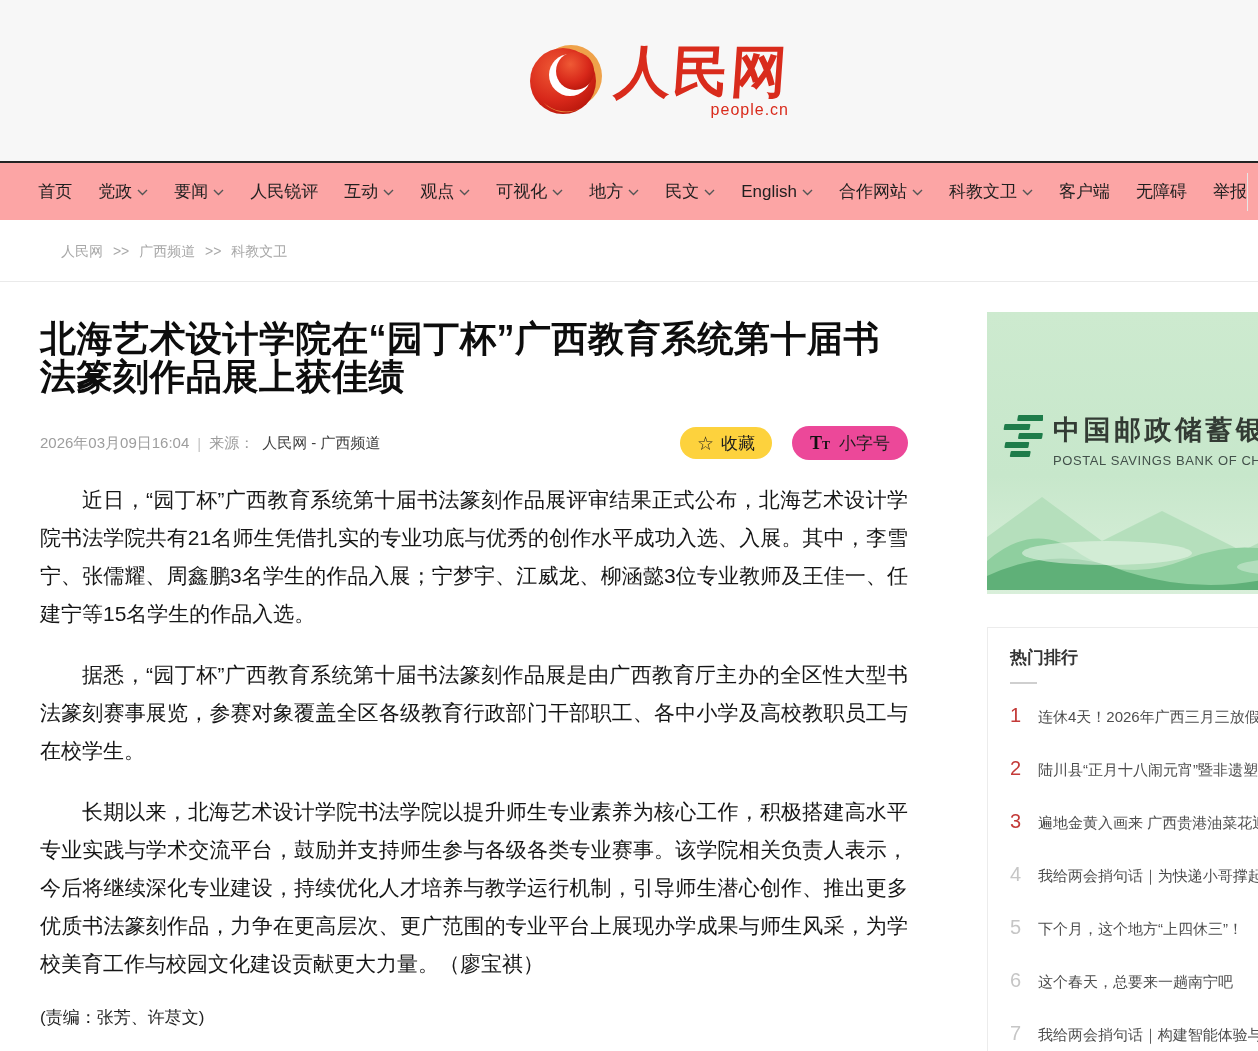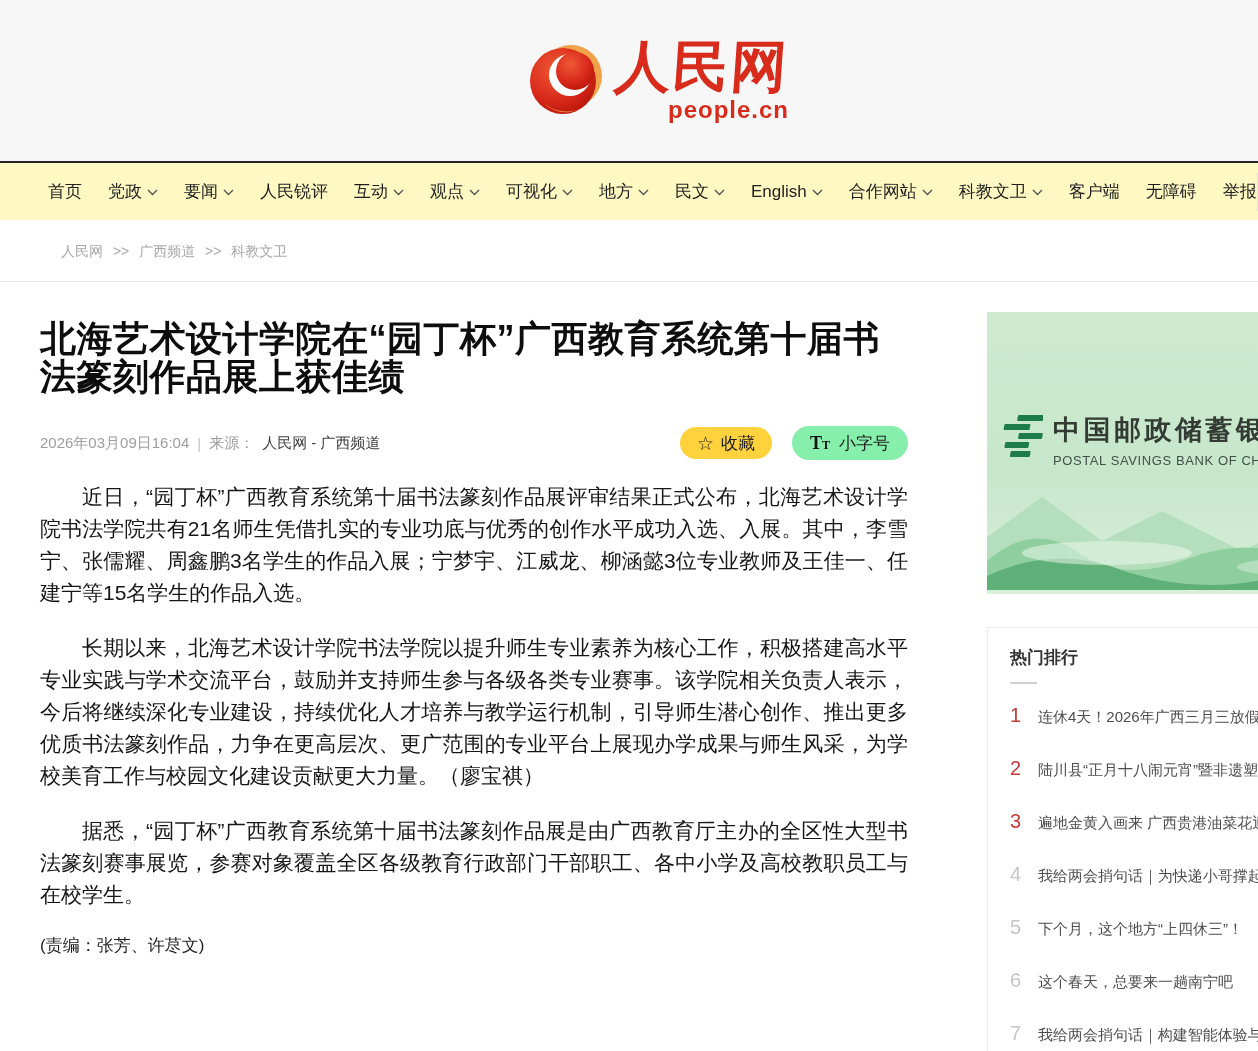--- a/index.html
+++ b/index.html
@@ -13,25 +13,26 @@
     height:163px; background:#f7f7f7; border-bottom:2px solid #232323;
     display:flex; align-items:center; justify-content:center;
   }
   .logo { display:flex; align-items:center; gap:12px; transform:translateX(30px); }
   .logo-text { display:flex; flex-direction:column; align-items:flex-end; }
   .logo-cn {
     font-family:"DejaVu Serif","Liberation Serif",serif; font-weight:bold;
     font-size:56px; line-height:1.0; color:#d92b1c; transform:skewX(-4deg);
     letter-spacing:2px;
   }
-  .logo-en { font-size:24px; font-weight:bold; color:#d92b1c; letter-spacing:1px; margin-top:2px; }
+  .logo-en { font-size:16px; font-weight:normal; color:#d92b1c; letter-spacing:1px; margin-top:2px; }
   
   .navbar {
-    height:57px; background:#fef9c3; display:flex; align-items:center;
+    height:57px; background:#fca5a5; display:flex; align-items:center;
     padding:0 10px 0 48px;
+    justify-content:flex-end;
   }
   .nav-items { display:flex; align-items:center; gap:26px; flex:1; }
   .nav-item {
     font-size:17px; color:#1f1f1f; white-space:nowrap; cursor:pointer;
     display:flex; align-items:center; gap:5px;
   }
   .chev { display:inline-block; margin-top:2px; }
   .nav-right { display:flex; align-items:center; gap:13px; }
   .vdiv { width:1px; height:38px; background:#e6e6e6; }
   
@@ -55,30 +56,30 @@
   .meta-source { color:#3f3f3f; cursor:pointer; }
   .meta-pipe { color:#c4c4c4; }
   .action-btns { display:flex; align-items:center; gap:20px; }
   .btn-collect {
     background:#fdd23d; border:none; border-radius:17px; height:32px; padding:0 17px;
     display:flex; align-items:center; gap:7px; font-size:17px; color:#1d1d1d; cursor:pointer;
     font-family:inherit;
   }
   .star-icon { font-size:19px; line-height:1; }
   .btn-font {
-    background:#86efac; border:none; border-radius:18px; height:34px; padding:0 18px;
+    background:#ec4899; border:none; border-radius:18px; height:34px; padding:0 18px;
     display:flex; align-items:center; gap:9px; font-size:17px; color:#1d1d1d; cursor:pointer;
     font-family:inherit;
   }
   .tt-icon { font-family:"Liberation Serif","DejaVu Serif",serif; color:#111; line-height:1; }
   .tt-icon .t-big { font-size:18px; font-weight:bold; }
   .tt-icon .t-small { font-size:12px; font-weight:bold; }
   .article-body { margin-top:21px; }
   .article-body p {
-    font-size:21px; line-height:32px; color:#161616; text-indent:2em;
+    font-size:21px; line-height:38px; color:#161616; text-indent:2em;
     margin:0 0 23px 0; text-align:justify;
   }
   .editor-note { font-size:17px; color:#1f1f1f; margin-top:6px; }
   
   .ad-banner {
     margin-top:30px; height:282px; position:relative; overflow:hidden; cursor:pointer;
     background:linear-gradient(180deg,#cdeacf 0%,#c7e7cb 58%,#d9efda 100%);
   }
   .ad-brand { position:absolute; top:98px; left:10px; display:flex; align-items:center; gap:10px; }
   .ad-names { display:flex; flex-direction:column; }
@@ -237,22 +238,22 @@
         </button>
         <button class="btn-font">
           <span class="tt-icon"><span class="t-big">T</span><span class="t-small">T</span></span>
           <span>小字号</span>
         </button>
       </div>
     </div>
 
     <div class="article-body">
       <p>近日，“园丁杯”广西教育系统第十届书法篆刻作品展评审结果正式公布，北海艺术设计学院书法学院共有21名师生凭借扎实的专业功底与优秀的创作水平成功入选、入展。其中，李雪宁、张儒耀、周鑫鹏3名学生的作品入展；宁梦宇、江威龙、柳涵懿3位专业教师及王佳一、任建宁等15名学生的作品入选。</p>
+      <p>据悉，“园丁杯”广西教育系统第十届书法篆刻作品展是由广西教育厅主办的全区性大型书法篆刻赛事展览，参赛对象覆盖全区各级教育行政部门干部职工、各中小学及高校教职员工与在校学生。</p>
       <p>长期以来，北海艺术设计学院书法学院以提升师生专业素养为核心工作，积极搭建高水平专业实践与学术交流平台，鼓励并支持师生参与各级各类专业赛事。该学院相关负责人表示，今后将继续深化专业建设，持续优化人才培养与教学运行机制，引导师生潜心创作、推出更多优质书法篆刻作品，力争在更高层次、更广范围的专业平台上展现办学成果与师生风采，为学校美育工作与校园文化建设贡献更大力量。（廖宝祺）</p>
-      <p>据悉，“园丁杯”广西教育系统第十届书法篆刻作品展是由广西教育厅主办的全区性大型书法篆刻赛事展览，参赛对象覆盖全区各级教育行政部门干部职工、各中小学及高校教职员工与在校学生。</p>
     </div>
 
     <div class="editor-note">(责编：张芳、许荩文)</div>
   </div>
 
   <div class="sidebar">
 
     <div class="ad-banner">
       <div class="ad-brand">
         <span>

